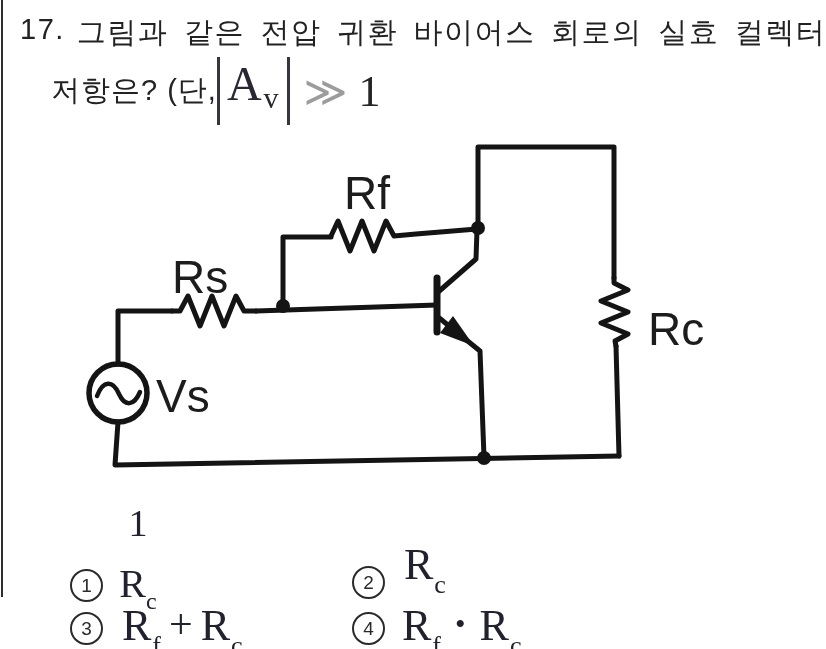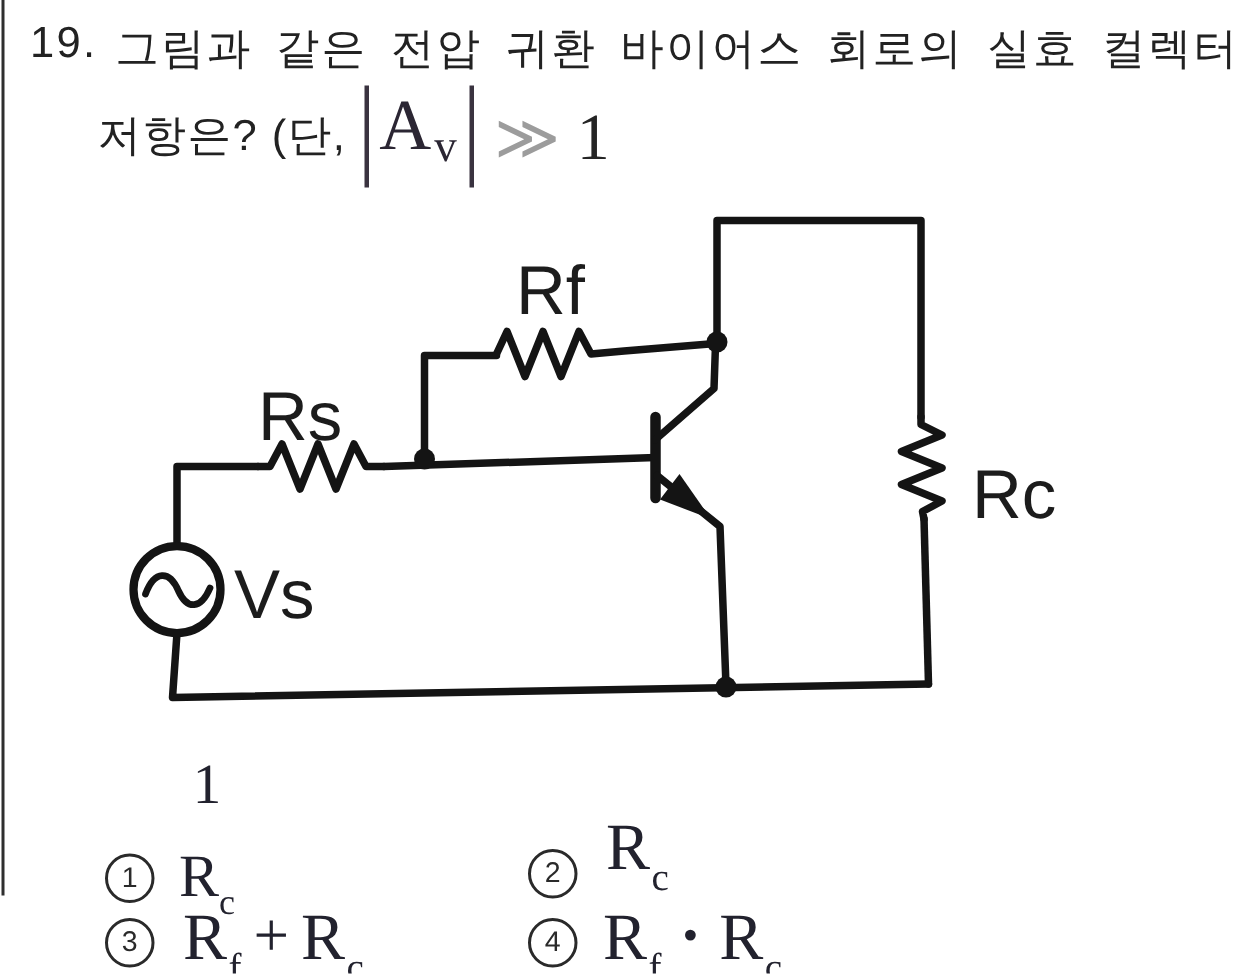--- a/index.html
+++ b/index.html
@@ -12,28 +12,28 @@
   .left-rule{
     position:absolute;left:1px;top:0;width:2px;height:597px;background:#2e2e2e;
   }
   
   .q-line1{
     position:absolute;left:20px;top:13px;display:flex;gap:12px;
     font-size:29px;letter-spacing:1.5px;word-spacing:6px;white-space:nowrap;
     color:#222;
   }
   .q-line2{
-    position:absolute;left:65px;top:57px;display:flex;align-items:center;
+    position:absolute;left:51px;top:57px;display:flex;align-items:center;
     font-size:29px;letter-spacing:1px;white-space:nowrap;color:#222;
   }
   .absval{
     font-family:"Liberation Serif", serif;
     font-size:48px;line-height:52px;color:#2b2633;
     border-left:3px solid #3a3340;border-right:3px solid #3a3340;
-    padding:1px 7px;margin-left:12px;
+    padding:1px 7px;margin-left:0;
   }
   .absval .f-sub{font-size:30px;vertical-align:-8px;margin-left:1px;}
   .f-rel{font-size:42px;color:#9c9c9c;margin:0 10px 0 14px;font-family:"DejaVu Sans", sans-serif;}
   .f-val{font-family:"Liberation Serif", serif;font-size:44px;color:#242424;margin-right:14px;}
   
   svg.circuit{position:absolute;left:0;top:0;}
   .circ-label{font-family:"Liberation Sans", sans-serif;font-weight:400;fill:#1c1c1c;}
   
   .opt-circle{
     position:absolute;width:29px;height:29px;border:2px solid #2a2a2a;border-radius:50%;
@@ -57,21 +57,21 @@
   .op-dot{font-size:30px;margin:0 14px;vertical-align:6px;}
 </style>
 </head>
 <body>
 
 <div class="page">
 
   <div class="left-rule"></div>
 
   <div class="q-line1">
-    <span>19.</span>
+    <span>17.</span>
     <span>그림과 같은 전압 귀환 바이어스 회로의 실효 컬렉터 부하</span>
   </div>
 
   <div class="q-line2">
     <span>저항은? (단,</span>
     <span class="absval"><span class="f-base">A</span><span class="f-sub">v</span></span>
     <span class="f-rel">≫</span>
     <span class="f-val">1</span>
   </div>
 

